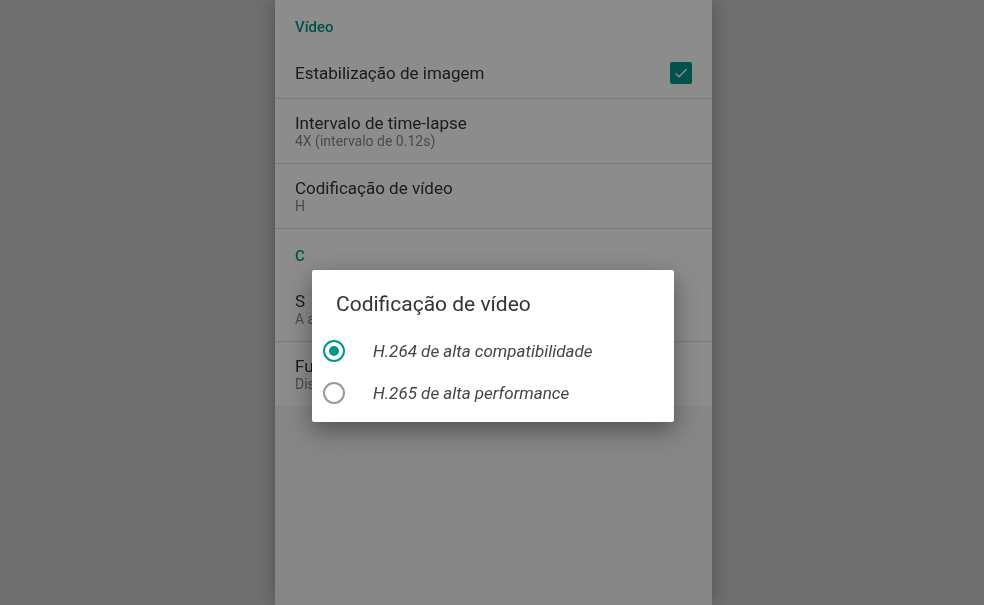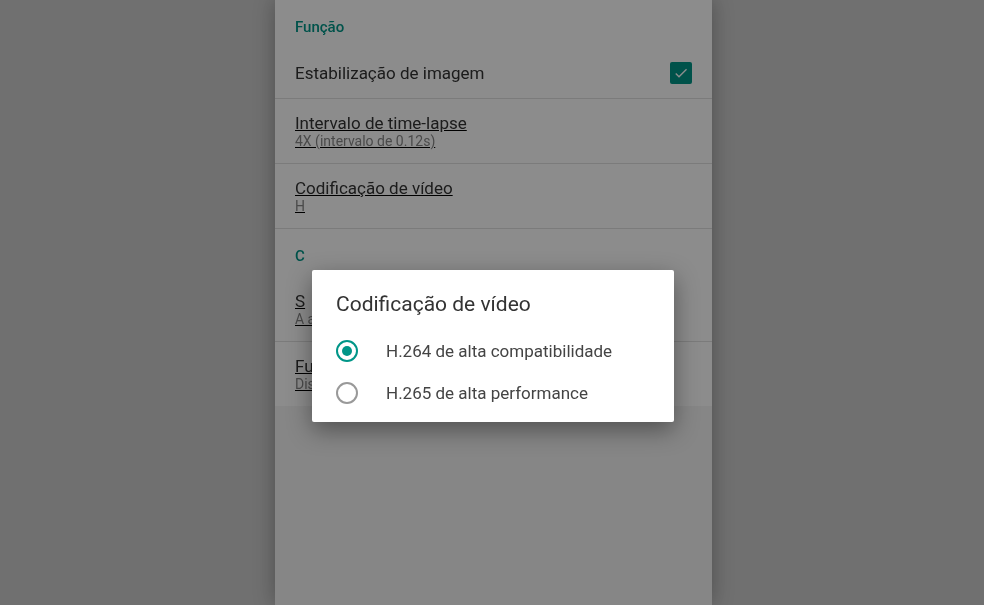--- a/index.html
+++ b/index.html
@@ -48,21 +48,20 @@
     .setting-item {
       padding: 14px 20px;
       background: #ffffff;
       display: flex;
       align-items: center;
       justify-content: space-between;
     }
     .setting-item.with-sub {
       display: block;
       padding: 14px 20px;
-      text-decoration: underline;
     }
     .setting-title {
       color: #333;
       font-size: 17px;
       font-weight: 400;
     }
     .setting-subtitle {
       color: #888;
       font-size: 14px;
     }
@@ -104,22 +103,23 @@
     }
     .dialog-title {
       font-size: 21px;
       color: #333;
       padding: 22px 24px 14px;
       font-weight: 400;
     }
     .radio-option {
       display: flex;
       align-items: center;
-      padding: 10px 24px;
+      padding: 10px 11px;
       cursor: pointer;
+      font-style: italic;
     }
     .radio {
       width: 22px;
       height: 22px;
       border-radius: 50%;
       margin-right: 28px;
       flex-shrink: 0;
       position: relative;
     }
     .radio.selected {
@@ -171,21 +171,21 @@
   </style>
 </head>
 <body>
 
 <div class="side-panel left"></div>
 <div class="side-panel right"></div>
 
 <div class="screen-container">
 
   <div class="settings-list">
-    <div class="section-header">Função</div>
+    <div class="section-header">Vídeo</div>
 
     <div class="setting-item">
       <span class="setting-title">Estabilização de imagem</span>
       <div class="checkbox">
         <svg viewBox="0 0 24 24">
             <path d="M9 16.17L4.83 12l-1.42 1.41L9 19 21 7l-1.41-1.41z"></path>
           </svg>
       </div>
     </div>
 

